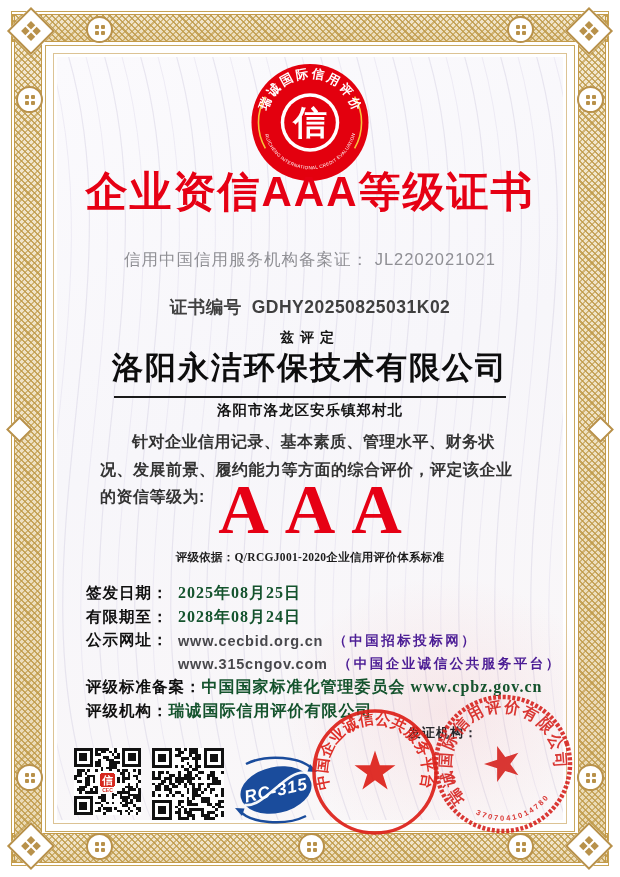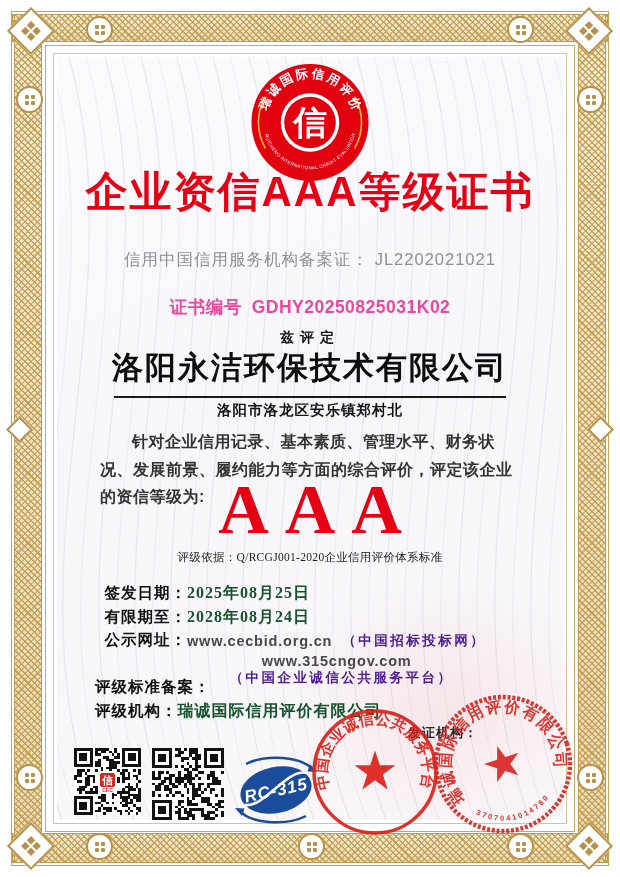--- a/index.html
+++ b/index.html
@@ -31,39 +31,39 @@
   .bg{position:absolute;inset:57px;background:linear-gradient(160deg,#fbfafd 0%,#f7f6fa 45%,#faf7f8 100%);}
   .waves{position:absolute;inset:57px;width:506px;height:763px;pointer-events:none;}
   .tint{position:absolute;right:10px;bottom:30px;width:330px;height:270px;
         background:radial-gradient(closest-side,rgba(231,120,125,.13),rgba(231,120,125,0));pointer-events:none;}
   
   .content{position:absolute;inset:57px;z-index:2;}
   .abs{position:absolute;left:0;right:0;text-align:center;}
   .logo{position:absolute;left:50%;transform:translateX(-50%);top:4px;width:123px;height:123px;}
   .title{top:112px;font-size:42px;font-weight:900;color:#e60014;letter-spacing:2px;line-height:1.1;}
   .filing{top:192px;font-size:16.5px;font-weight:500;color:#8f8f94;letter-spacing:1px;}
-  .certno{top:238px;font-size:17.5px;font-weight:800;color:#ec4899;letter-spacing:.5px;}
+  .certno{top:238px;font-size:17.5px;font-weight:800;color:#404040;letter-spacing:.5px;}
   .certno .num{margin-left:10px;}
   .serif{font-family:"Liberation Serif","DejaVu Serif",serif;}
   .hereby{top:272px;font-size:14px;font-weight:800;color:#141414;letter-spacing:6px;}
   .company{top:290px;font-size:31px;font-weight:900;color:#0d0d0d;letter-spacing:2px;}
   .cunder{position:absolute;left:50%;transform:translateX(-50%);top:339px;width:392px;height:2px;background:#1a1a1a;}
   .address{top:344px;font-size:14.5px;font-weight:800;color:#141414;letter-spacing:1px;}
   .bodytext{position:absolute;left:43px;top:371px;width:424px;font-size:16px;font-weight:600;color:#333;
             line-height:1.72;text-indent:2em;letter-spacing:.5px;}
   .grade{top:418px;font-size:70px;font-weight:900;color:#e60014;letter-spacing:16px;padding-left:16px;line-height:1;}
-  .basis{top:493px;font-size:11.5px;font-weight:400;color:#1c1c1c;letter-spacing:.3px;}
-  .info{position:absolute;left:38px;top:525px;text-align:right;}
+  .basis{top:493px;font-size:11.5px;font-weight:700;color:#1c1c1c;letter-spacing:.3px;}
+  .info{position:absolute;left:29px;top:525px;}
   .irow{height:23.5px;display:flex;align-items:center;white-space:nowrap;}
   .ilbl{display:inline-block;width:92px;font-family:"Liberation Serif","DejaVu Serif",serif;
         font-weight:800;font-size:15.5px;color:#101010;letter-spacing:1px;}
   .ival{font-family:"Liberation Serif","DejaVu Serif",serif;font-weight:800;font-size:16px;color:#14532d;letter-spacing:1px;}
   .ival.u{font-family:"Liberation Sans","DejaVu Sans",sans-serif;font-weight:600;font-size:14.5px;color:#48484c;letter-spacing:.8px;}
   .inote{margin-left:10px;font-weight:700;font-size:13.5px;color:#4c1d95;letter-spacing:2.5px;}
-  .irow.indent{padding-left:92px;flex-direction:column;}
+  .irow.indent{padding-left:92px;}
   .irow.wauto .ilbl{width:auto;}
   .qr{position:absolute;background:#fff;}
   #qr1{left:17px;top:691px;width:67px;height:67px;}
   #qr2{left:95px;top:691px;width:72px;height:72px;}
   .rcbadge{position:absolute;left:175px;top:697px;width:88px;height:72px;}
   .issuer{position:absolute;left:351px;top:667px;font-family:"Liberation Serif","DejaVu Serif",serif;
           font-weight:800;font-size:13px;color:#26262a;letter-spacing:1px;z-index:1;text-align:center;}
   .seals{position:absolute;inset:0;width:506px;height:763px;overflow:visible;pointer-events:none;z-index:2;}
 </style>
 </head>
@@ -274,20 +274,21 @@
         <span class="ilbl">公示网址：</span>
         <span class="ival u">www.cecbid.org.cn</span>
         <span class="inote">（中国招标投标网）</span>
       </div>
       <div class="irow indent">
         <span class="ival u">www.315cngov.com</span>
         <span class="inote">（中国企业诚信公共服务平台）</span>
       </div>
       <div class="irow wauto">
         <span class="ilbl">评级标准备案：</span>
+        <span class="ival">中国国家标准化管理委员会 www.cpbz.gov.cn</span>
       </div>
       <div class="irow wauto">
         <span class="ilbl">评级机构：</span>
         <span class="ival">瑞诚国际信用评价有限公司</span>
       </div>
     </div>
 
     <div class="issuer">发证机构：</div>
 
     <svg id="qr1" class="qr" viewBox="0 0 25 25" shape-rendering="crispEdges">

